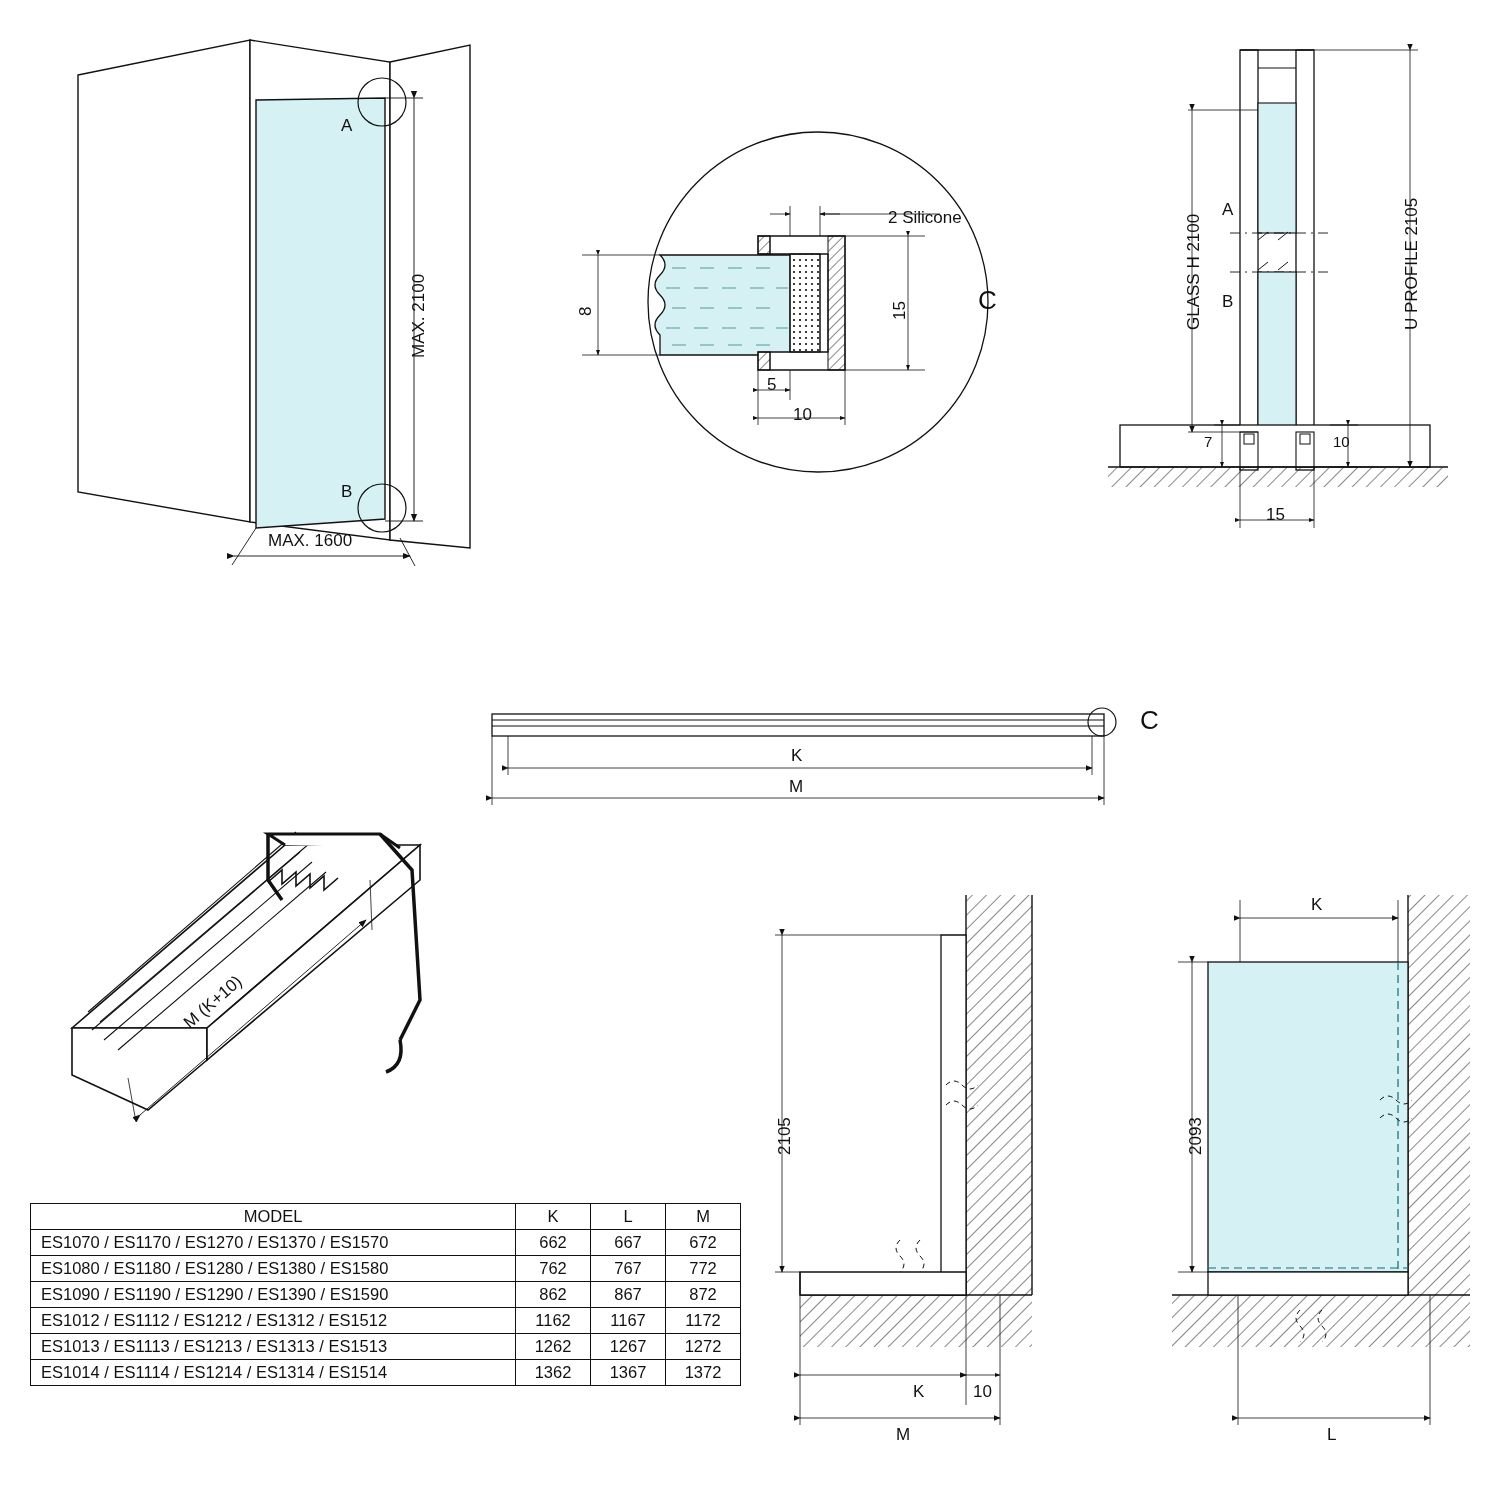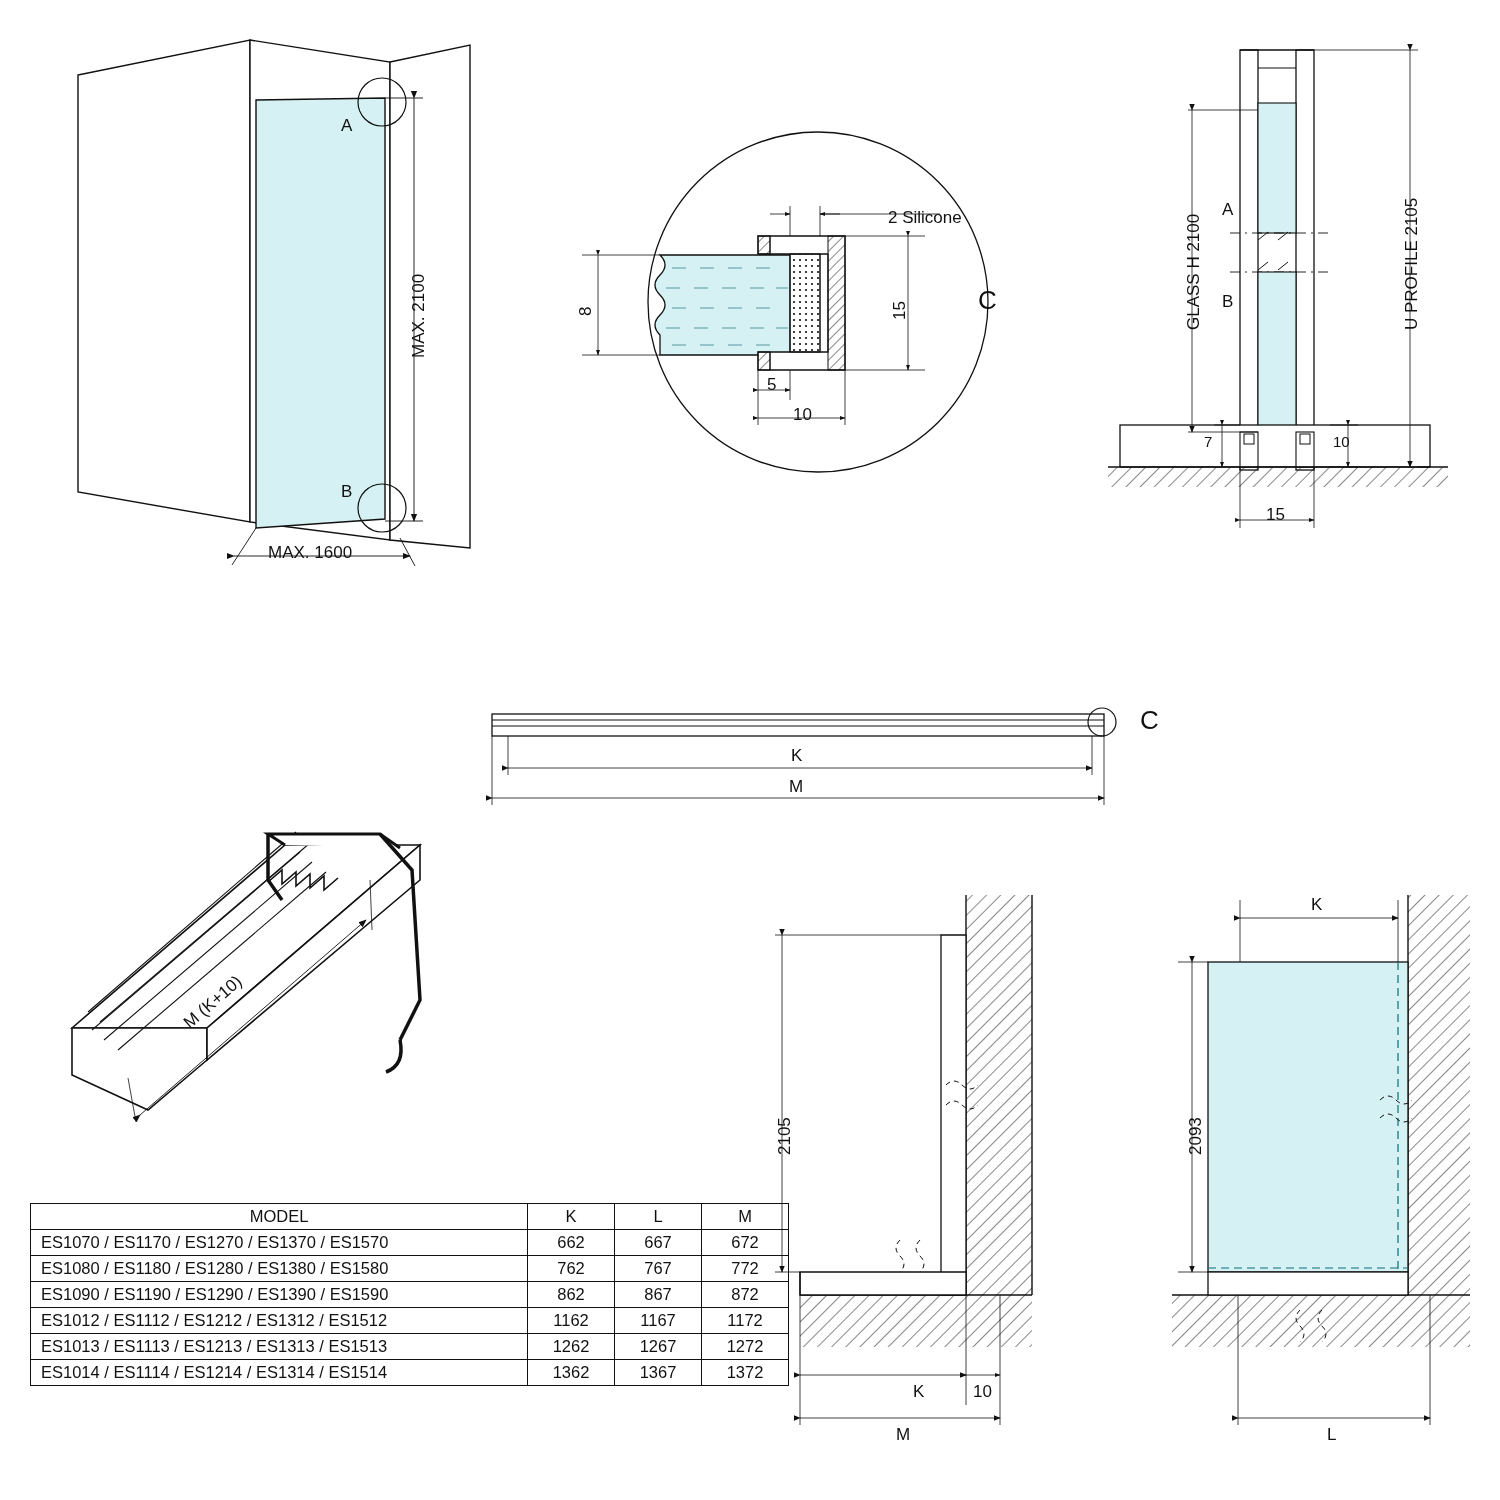--- a/index.html
+++ b/index.html
@@ -5,21 +5,21 @@
   html,body{margin:0;padding:0;background:#ffffff;}
   body{width:1500px;height:1500px;position:relative;font-family:"Liberation Sans",sans-serif;color:#1a1a1a;overflow:hidden;}
   .stage{position:absolute;left:0;top:0;width:1500px;height:1500px;}
   svg{position:absolute;left:0;top:0;width:1500px;height:1500px;}
   .lbl{position:absolute;font-family:"Liberation Sans",sans-serif;font-size:17px;color:#111;white-space:nowrap;}
   .lbl.small{font-size:15px;}
   .lbl.big{font-size:26px;}
   .rot90{transform-origin:0 0;transform:rotate(-90deg);}
   
   .tbl{position:absolute;left:30px;top:1203px;border-collapse:collapse;font-size:16.5px;}
-  .tbl td,.tbl th{border:1px solid #111;padding:3px 12px;font-weight:normal;color:#111;}
+  .tbl td,.tbl th{border:1px solid #111;padding:3px 6px;font-weight:normal;color:#111;}
   .tbl .model{width:472px;text-align:center;}
   .tbl .modelrow{text-align:left;padding-left:10px;}
   .tbl .num{width:62px;text-align:center;}
 </style>
 </head>
 <body>
 
 <div class="stage">
 
 <svg viewBox="0 0 1500 1500">
@@ -277,21 +277,21 @@
       <line x1="1430" y1="1295" x2="1430" y2="1425" stroke-width="0.8"></line>
       <line x1="1238" y1="1418" x2="1430" y2="1418" stroke-width="0.8" marker-start="url(#arrow)" marker-end="url(#arrow)"></line>
     </g>
 
   </g>
 </svg>
 
 <div class="lbl" style="left:341px;top:116px;">A</div>
 <div class="lbl" style="left:341px;top:482px;">B</div>
 <div class="lbl rot90" style="left:409px;top:358px;">MAX. 2100</div>
-<div class="lbl" style="left:268px;top:543px;">MAX. 1600</div>
+<div class="lbl" style="left:268px;top:531px;">MAX. 1600</div>
 
 <div class="lbl big" style="left:978px;top:285px;">C</div>
 <div class="lbl" style="left:846px;top:208px;margin-left:42px;">2 Silicone</div>
 <div class="lbl rot90" style="left:576px;top:316px;">8</div>
 <div class="lbl rot90" style="left:890px;top:320px;">15</div>
 <div class="lbl" style="left:767px;top:375px;">5</div>
 <div class="lbl" style="left:793px;top:405px;">10</div>
 
 <div class="lbl" style="left:1222px;top:200px;">A</div>
 <div class="lbl" style="left:1222px;top:292px;">B</div>

